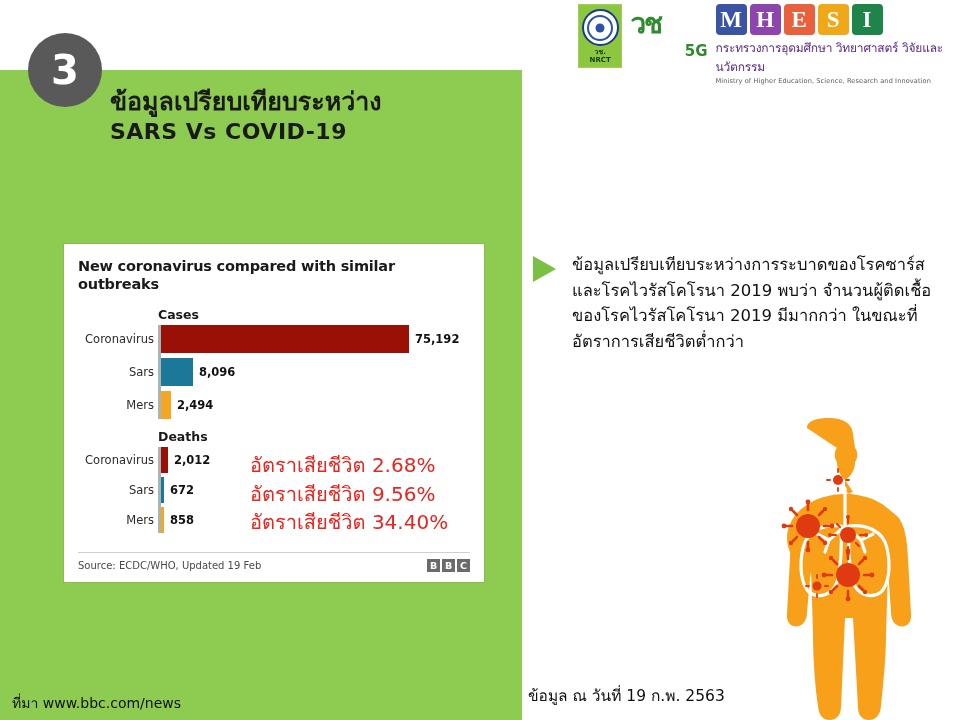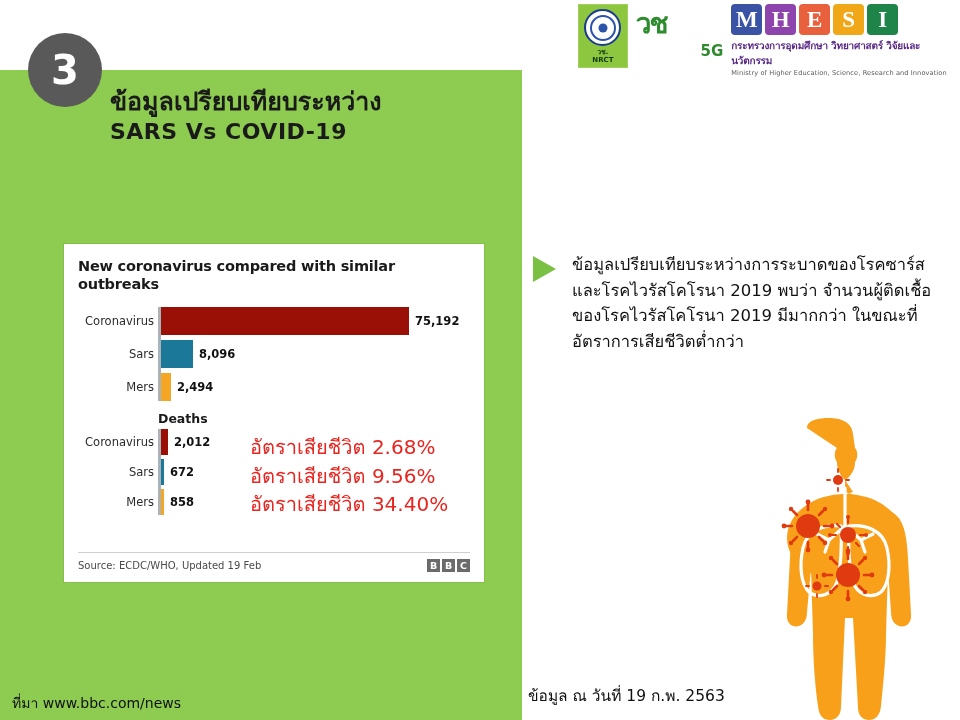--- a/index.html
+++ b/index.html
@@ -315,22 +315,22 @@
     color: #ffffff;
     font-family: "Liberation Serif", "DejaVu Serif", serif;
     font-size: 23px;
     font-weight: bold;
     display: flex;
     align-items: center;
     justify-content: center;
     line-height: 1;
   }
   .mhesi-th {
-    font-size: 10px;
-    font-weight: bold;
+    font-size: 12px;
+    font-weight: normal;
     color: #5a2a86;
     margin-top: 3px;
     letter-spacing: -0.2px;
   }
   .mhesi-en {
     font-size: 6.6px;
     color: #5a5a5a;
     margin-top: 1px;
     letter-spacing: 0.1px;
   }
@@ -383,20 +383,21 @@
 <div class="slide-title">
   <div class="line1">ข้อมูลเปรียบเทียบระหว่าง</div>
   <div class="line2">SARS Vs COVID-19</div>
 </div>
 
 <div class="chart-card">
   <div class="chart-title">New coronavirus compared with similar outbreaks</div>
 
   <div class="chart-body">
 
+    <div class="group-heading">Cases</div>
     <div class="bar-group cases">
       <div class="axis-line"></div>
 
       <div class="bar-row">
         <div class="bar-label">Coronavirus</div>
         <div class="bar-track">
           <div class="bar-fill" style="width:248px;background:#9B1006"></div>
           <div class="bar-value">75,192</div>
         </div>
       </div>

